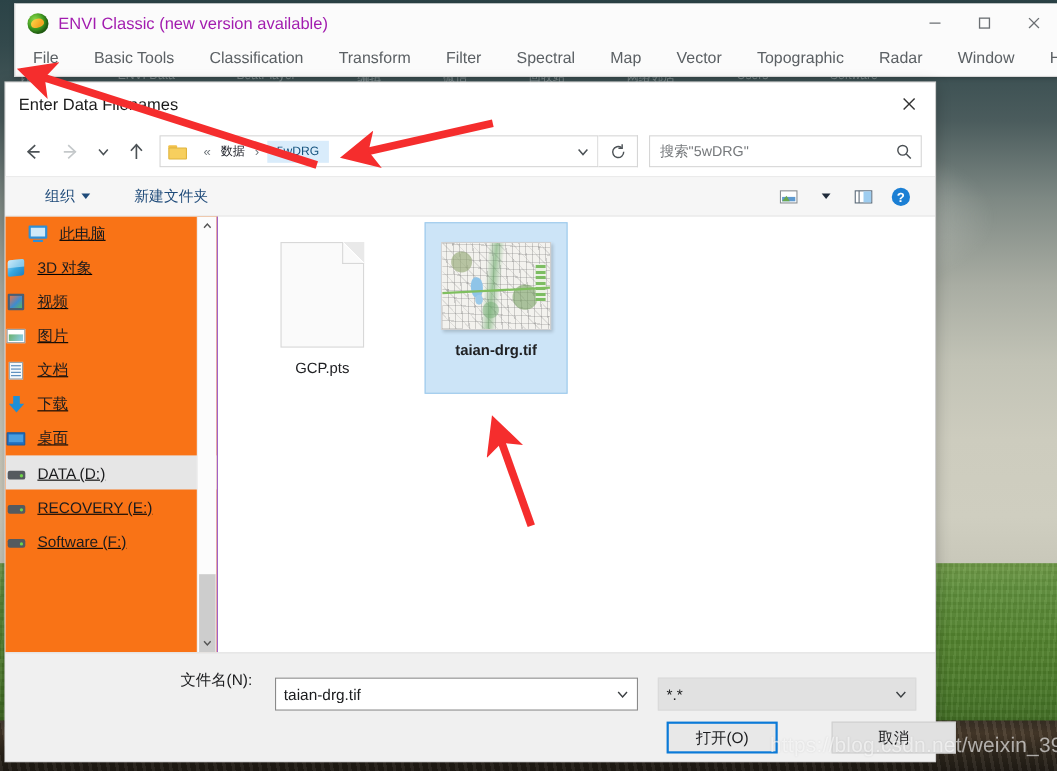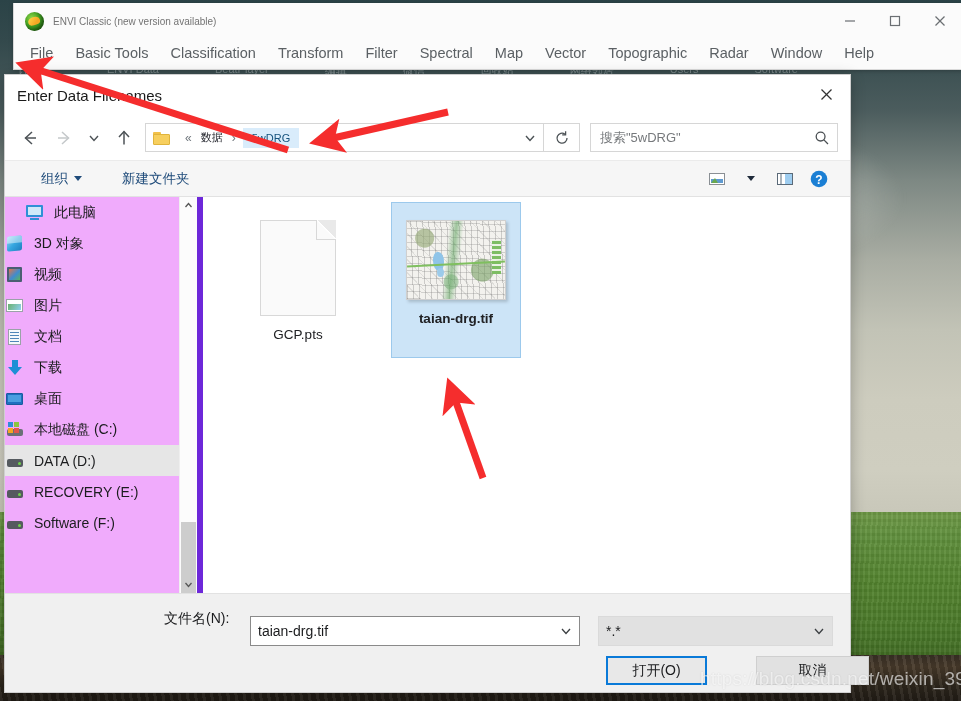--- a/index.html
+++ b/index.html
@@ -70,34 +70,34 @@
     box-shadow: inset -2px -2px 3px rgba(0,0,0,.35);
     position: relative; flex: none;
   }
   .envi-logo::after{
     content:""; position:absolute; left:3px; top:5px; width:12px; height:8px;
     border-radius: 50% 50% 40% 40%;
     background: linear-gradient(140deg, #ffd84a 0%, #f5a623 70%);
     transform: rotate(-18deg);
   }
   #envi-title-text {
-    margin-left: 9px; font-size: 10px; color: #737373;
+    margin-left: 9px; font-size: 15px; color: #a21caf;
     font-family: "Liberation Sans", sans-serif;
   }
   #envi-winbtns {
     position: absolute; right: 0; top: 0; height: 36px; display: flex;
   }
   .winbtn {
     width: 45px; height: 36px; display: flex; align-items: center; justify-content: center;
     color: #6b6f73;
   }
   .winbtn svg { display:block; }
   #envi-menubar {
     display: flex; align-items: center; height: 28px; padding-left: 16px;
-    font-size: 14.5px; color: #5b6064; gap: 22px;
+    font-size: 14.5px; color: #5b6064; gap: 32px;
     font-family: "Liberation Sans", sans-serif;
   }
   #envi-menubar .mi { cursor: default; white-space: nowrap; }
 
   
   #dlg {
     position: absolute; left: 5px; top: 75px; width: 845px; height: 617px;
     background: #ffffff;
     box-shadow: 0 0 0 1px #cfcfcf, 0 3px 14px rgba(0,0,0,.30);
     display: flex; flex-direction: column;
@@ -172,22 +172,22 @@
   .cmd { font-size: 13.5px; color: #1f4b7a; display: flex; align-items: center; gap: 6px; }
   .cmd.org { margin-left: 22px; }
   .cmd.newf { margin-left: 40px; }
   .tri-down { width:0;height:0;border-left:4px solid transparent;border-right:4px solid transparent;border-top:5px solid #1f4b7a; }
   #cmd-right { margin-left: auto; display: flex; align-items: center; gap: 0; }
   .cmd-ico-btn { width: 34px; height: 28px; display:flex; align-items:center; justify-content:center; }
 
   
   #dlg-body { flex: 1; display: flex; min-height: 0; }
   #sidebar {
-    width: 192px; flex: none; background: #f0abfc; position: relative;
-    border-right: 6px solid #6d28d9; overflow: hidden;
+    width: 192px; flex: none; background: #f97316; position: relative;
+    border-right: 1px solid #6d28d9; overflow: hidden; text-decoration: underline;
   }
   .tree-item {
     display: flex; align-items: center; height: 31px; 
     font-size: 14px; color: #1b1c1e; white-space: nowrap; box-sizing: border-box;
   }
   .tree-item.lvl0 { padding-left: 20px; }
   .tree-item.sel { background: #e6e6e6; }
   .tree-ico { width: 20px; height: 18px; margin-right: 9px; flex: none; position: relative; }
 
   
@@ -500,24 +500,20 @@
             <span>文档</span>
           </div>
           <div class="tree-item lvl1">
             <span class="tree-ico ico-dl"></span>
             <span>下载</span>
           </div>
           <div class="tree-item lvl1">
             <span class="tree-ico ico-desk"></span>
             <span>桌面</span>
           </div>
-          <div class="tree-item lvl1">
-            <span class="tree-ico ico-drvc"></span>
-            <span>本地磁盘 (C:)</span>
-          </div>
           <div class="tree-item lvl1 sel">
             <span class="tree-ico ico-drv"></span>
             <span>DATA (D:)</span>
           </div>
           <div class="tree-item lvl1">
             <span class="tree-ico ico-drv"></span>
             <span>RECOVERY (E:)</span>
           </div>
           <div class="tree-item lvl1">
             <span class="tree-ico ico-drv"></span>

